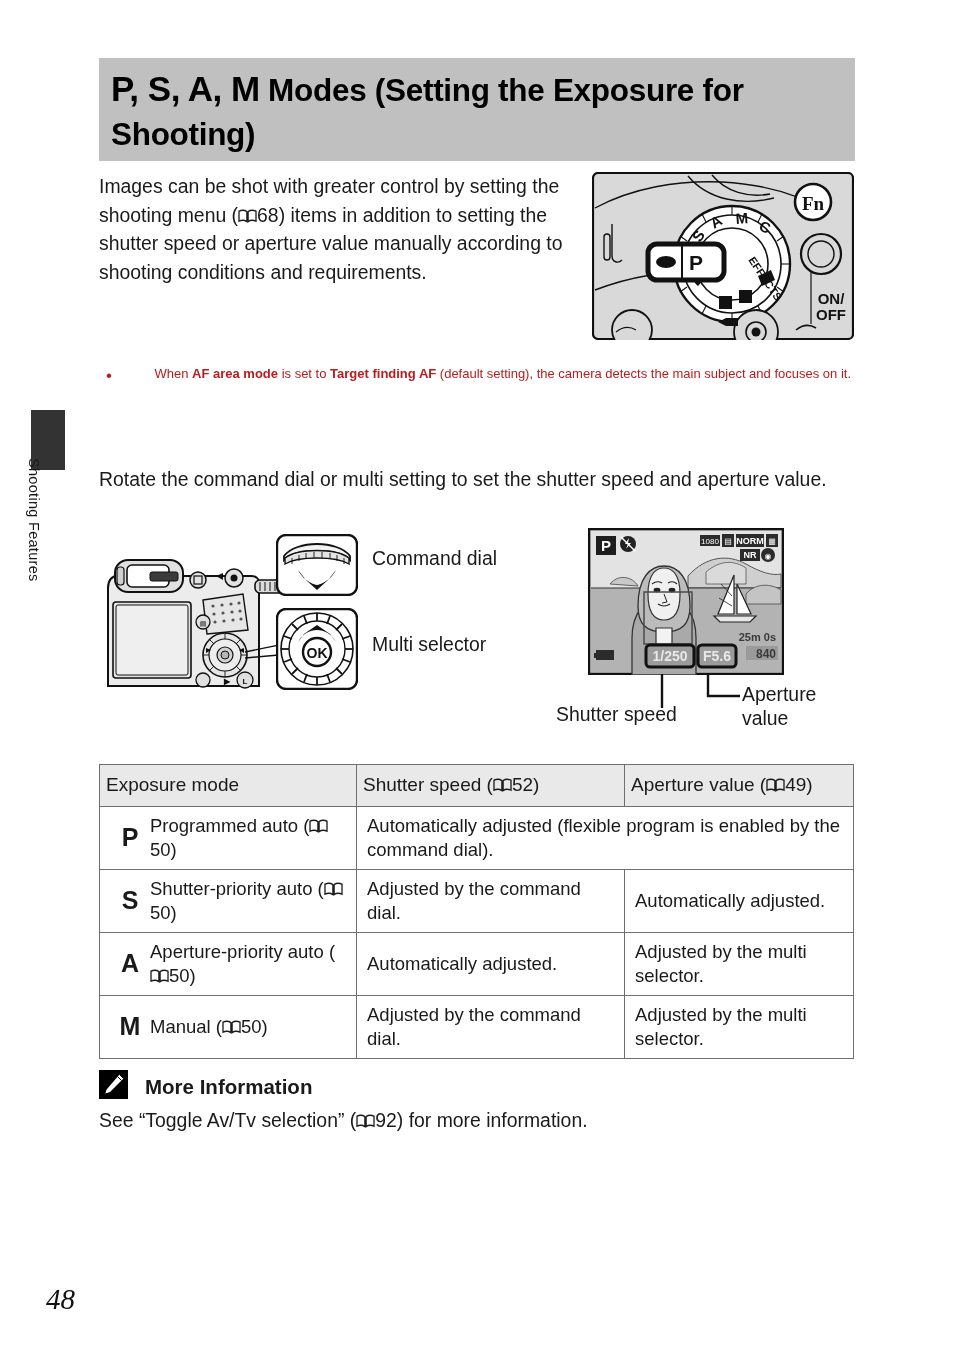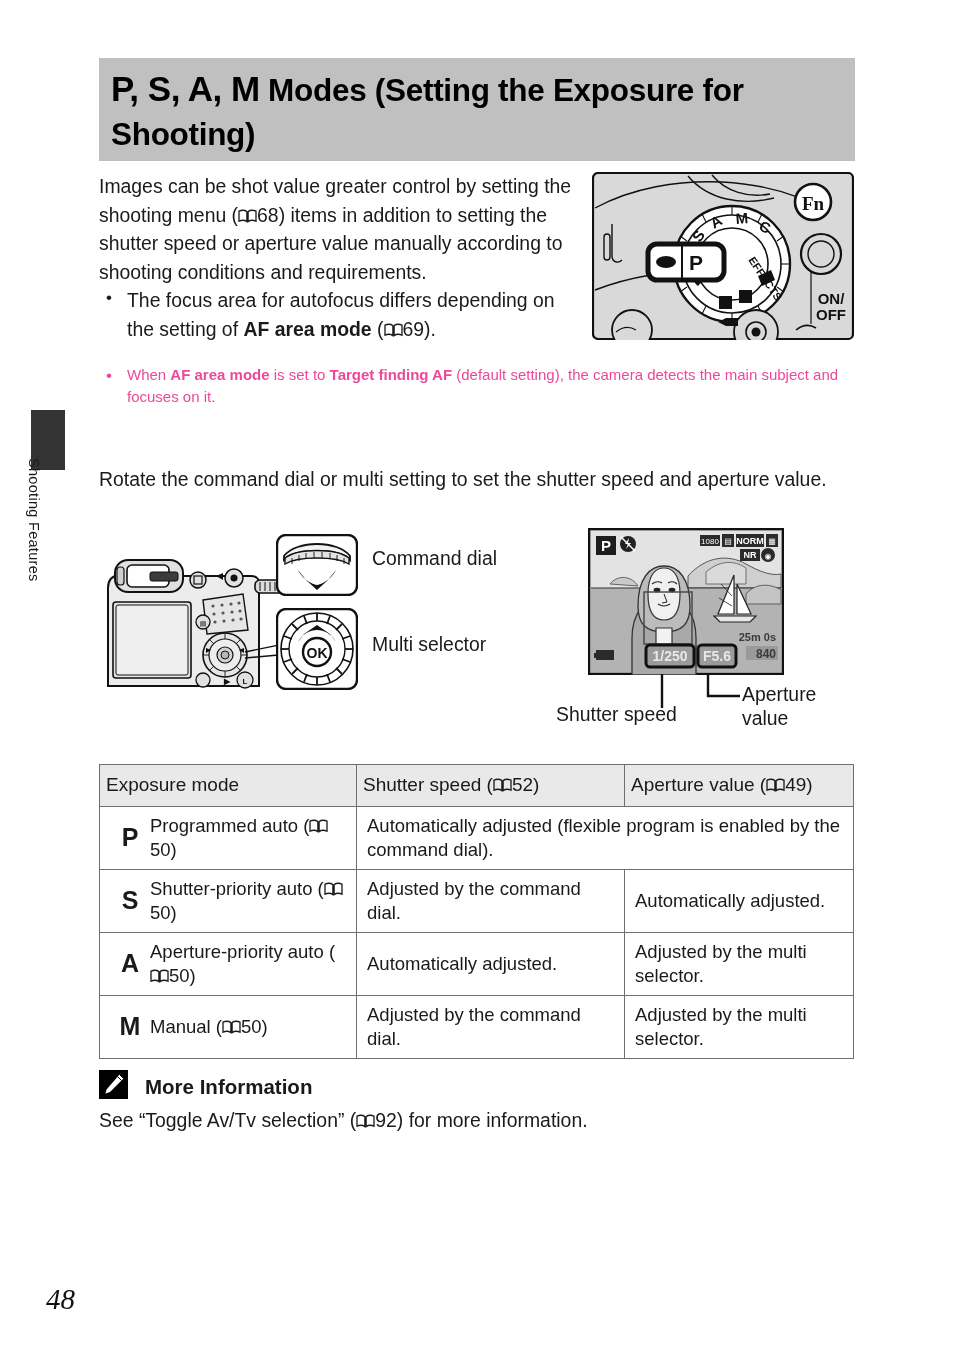--- a/index.html
+++ b/index.html
@@ -72,23 +72,24 @@
     width: 478px;
     font-size: 19.4px;
     line-height: 1.475;
     color: #1a1a1a;
   }
   .intro-wide {
     position: absolute;
     left: 99px;
     top: 364px;
     width: 752px;
-    font-size: 15px;
+    font-size: 13px;
     line-height: 1.475;
-    color: #ec4899;
+    color: #b91c1c;
+    text-align: right;
   }
   .para { margin: 0; }
   ul.bullets {
     margin: 0;
     padding: 0;
     list-style: none;
   }
   ul.bullets li {
     position: relative;
     padding-left: 28px;
@@ -293,32 +294,25 @@
 <div class="side-tab-label">Shooting Features</div>
 
 <div class="header-band">
   <div class="header-title">
     <span class="modeletters">P, S, A, M</span>
     <span>Modes (Setting the Exposure for Shooting)</span>
   </div>
 </div>
 
 <div class="intro-col">
-  <p class="para"><span>Images can be shot value greater control by setting the shooting menu (</span><span class="bookref"><svg width="19" height="14" viewBox="0 0 19 14">
+  <p class="para"><span>Images can be shot with greater control by setting the shooting menu (</span><span class="bookref"><svg width="19" height="14" viewBox="0 0 19 14">
           <path d="M1 2.2 C3.6 1 6.6 1 8.9 2.6 L8.9 12.6 C6.6 11 3.6 11 1 12.2 Z" fill="none" stroke="#1a1a1a" stroke-width="1.3"></path>
           <path d="M18 2.2 C15.4 1 12.4 1 10.1 2.6 L10.1 12.6 C12.4 11 15.4 11 18 12.2 Z" fill="none" stroke="#1a1a1a" stroke-width="1.3"></path>
           <line x1="9.5" y1="2.9" x2="9.5" y2="12.5" stroke="#1a1a1a" stroke-width="1.1"></line>
         </svg></span><span>68</span><span>) items in addition to setting the shutter speed or aperture value manually according to shooting conditions and requirements.</span></p>
-  <ul class="bullets">
-    <li><span>The focus area for autofocus differs depending on the setting of </span><span class="b">AF area mode</span><span> (</span><span class="bookref"><svg width="19" height="14" viewBox="0 0 19 14">
-            <path d="M1 2.2 C3.6 1 6.6 1 8.9 2.6 L8.9 12.6 C6.6 11 3.6 11 1 12.2 Z" fill="none" stroke="#1a1a1a" stroke-width="1.3"></path>
-            <path d="M18 2.2 C15.4 1 12.4 1 10.1 2.6 L10.1 12.6 C12.4 11 15.4 11 18 12.2 Z" fill="none" stroke="#1a1a1a" stroke-width="1.3"></path>
-            <line x1="9.5" y1="2.9" x2="9.5" y2="12.5" stroke="#1a1a1a" stroke-width="1.1"></line>
-          </svg></span><span>69</span><span>).</span></li>
-  </ul>
 </div>
 
 <div class="intro-wide">
   <ul class="bullets">
     <li><span>When </span><span class="b">AF area mode</span><span> is set to </span><span class="b">Target finding AF</span><span> (default setting), the camera detects the main subject and focuses on it.</span></li>
   </ul>
 </div>
 
 <p class="rotate-para">Rotate the command dial or multi setting to set the shutter speed and aperture value.</p>
 

